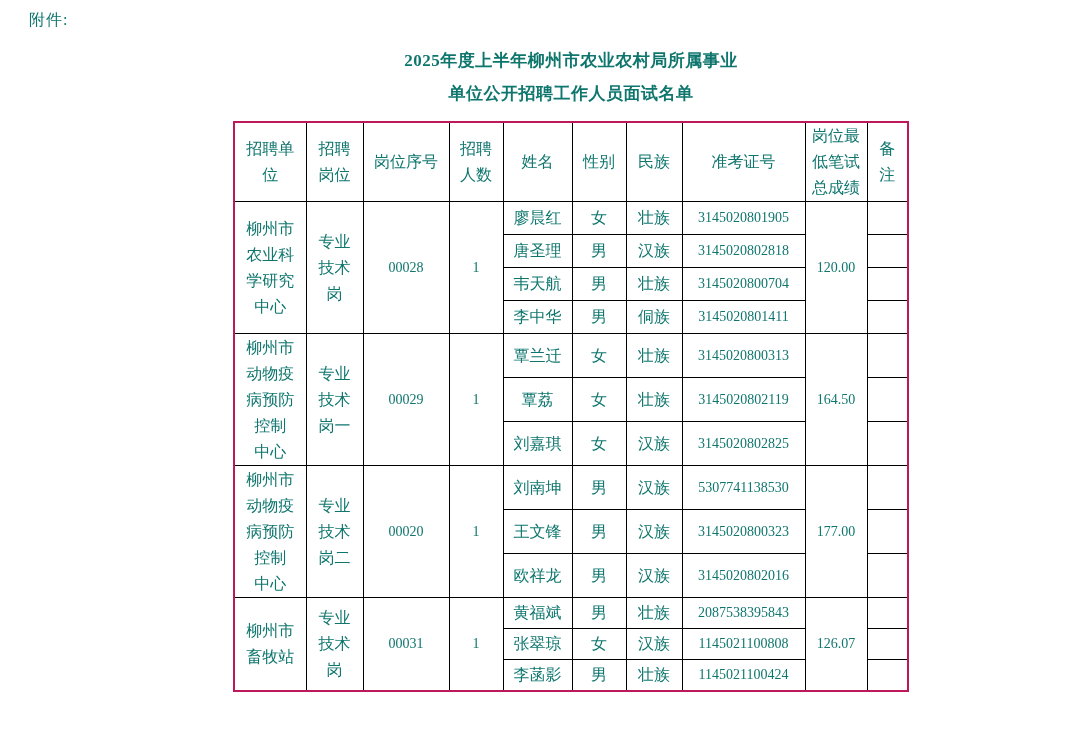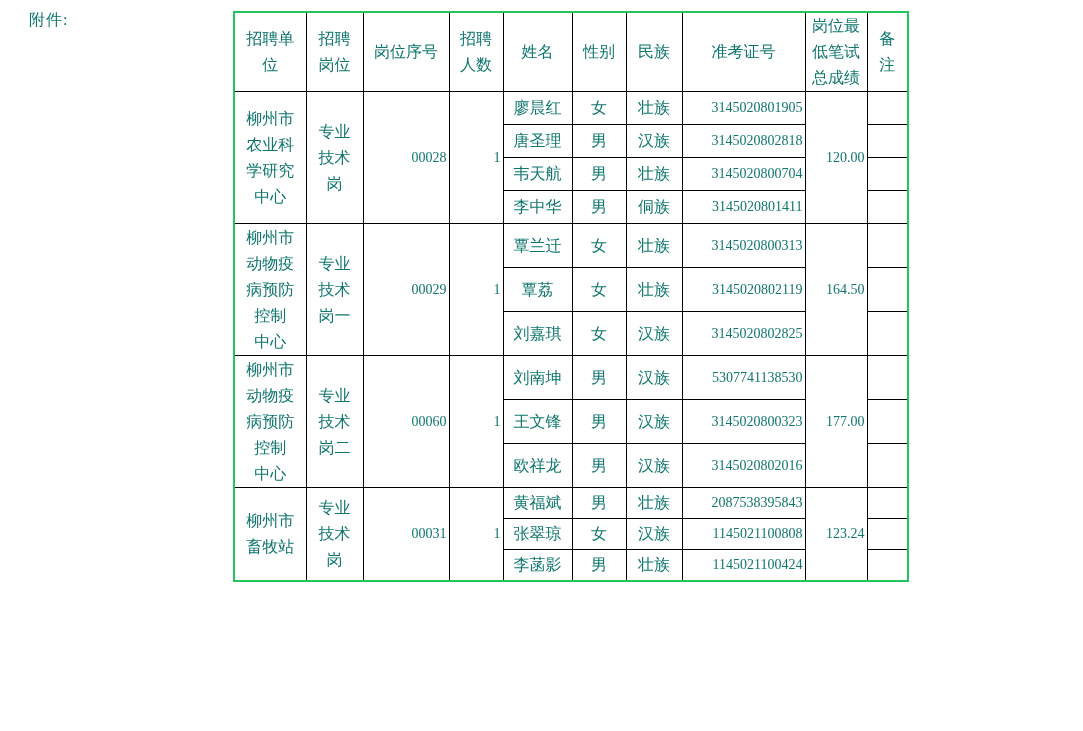--- a/index.html
+++ b/index.html
@@ -24,38 +24,37 @@
     font-weight:bold;
     font-size:17px;
     line-height:33px;
     letter-spacing:0.5px;
   }
   table.roster{
     margin-top:11px;
     border-collapse:collapse;
     table-layout:fixed;
     width:674px;
-    border:2px solid #22c55e;
+    border:2px solid #be185d;
   }
   .roster th,.roster td{
     border:1px solid #000000;
     padding:0 2px;
     text-align:center;
     vertical-align:middle;
     font-weight:normal;
     font-size:16px;
     line-height:26px;
     white-space:pre-line;
     overflow:hidden;
   }
   .roster .num{
     font-size:14px;
     white-space:nowrap;
     letter-spacing:0px;
-    text-align:right;
   }
   tr.h-hdr{height:78px;}
   tr.h-b1{height:33px;}
   tr.h-b2{height:44px;}
   tr.h-b3{height:44px;}
   tr.h-b4{height:31px;}
   col.c-unit{width:72px;}
   col.c-post{width:57px;}
   col.c-postno{width:86px;}
   col.c-count{width:54px;}
@@ -67,20 +66,24 @@
   col.c-remark{width:41px;}
 </style>
 </head>
 <body>
 
 <div class="page">
 
   <div class="attachment">附件:</div>
 
   <div class="content">
+    <div class="title">
+      <div>2025年度上半年柳州市农业农村局所属事业</div>
+      <div>单位公开招聘工作人员面试名单</div>
+    </div>
 
     <table class="roster">
       <colgroup>
         <col class="c-unit">
           <col class="c-post">
           <col class="c-postno">
           <col class="c-count">
           <col class="c-name">
         <col class="c-gender">
           <col class="c-ethnic">
@@ -183,21 +186,21 @@
 
       <tr class="h-b3">
         <td rowspan="3">柳州市
 动物疫
 病预防
 控制
 中心</td>
         <td rowspan="3">专业
 技术
 岗二</td>
-        <td rowspan="3" class="num">00060</td>
+        <td rowspan="3" class="num">00020</td>
         <td rowspan="3" class="num">1</td>
         <td>刘南坤</td>
         <td>男</td>
         <td>汉族</td>
         <td class="num">5307741138530</td>
         <td rowspan="3" class="num">177.00</td>
         <td></td>
       </tr>
       <tr class="h-b3">
         <td>王文锋</td>
@@ -219,21 +222,21 @@
 畜牧站</td>
         <td rowspan="3">专业
 技术
 岗</td>
         <td rowspan="3" class="num">00031</td>
         <td rowspan="3" class="num">1</td>
         <td>黄福斌</td>
         <td>男</td>
         <td>壮族</td>
         <td class="num">2087538395843</td>
-        <td rowspan="3" class="num">123.24</td>
+        <td rowspan="3" class="num">126.07</td>
         <td></td>
       </tr>
       <tr class="h-b4">
         <td>张翠琼</td>
         <td>女</td>
         <td>汉族</td>
         <td class="num">1145021100808</td>
         <td></td>
       </tr>
       <tr class="h-b4">

